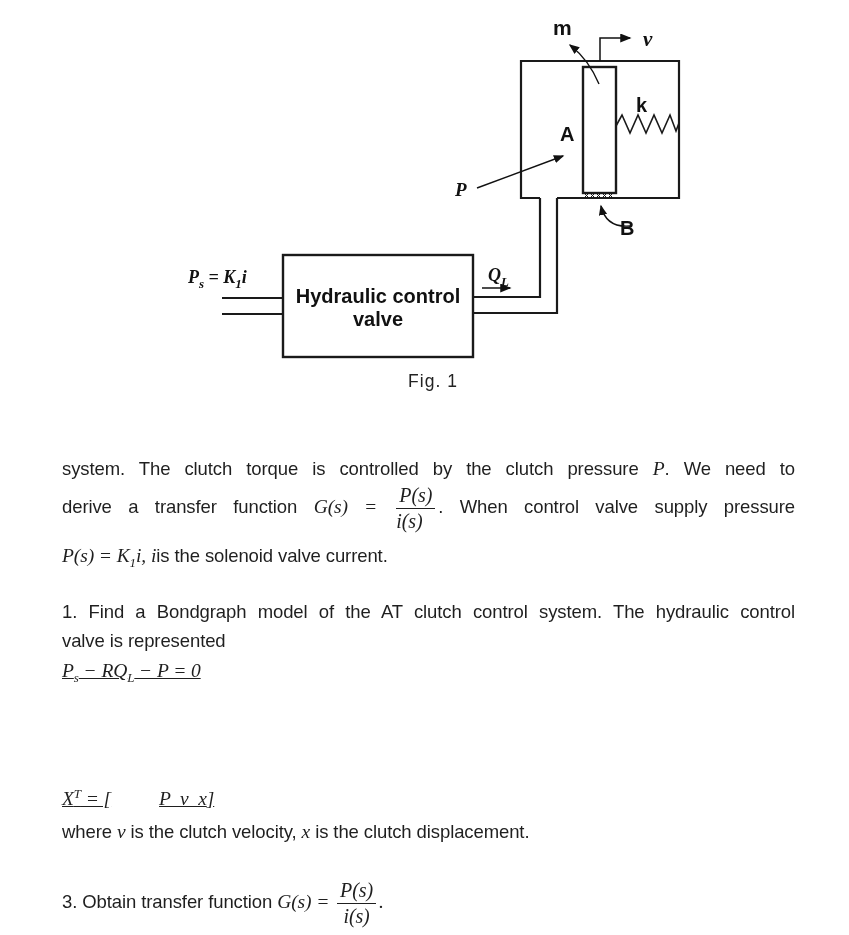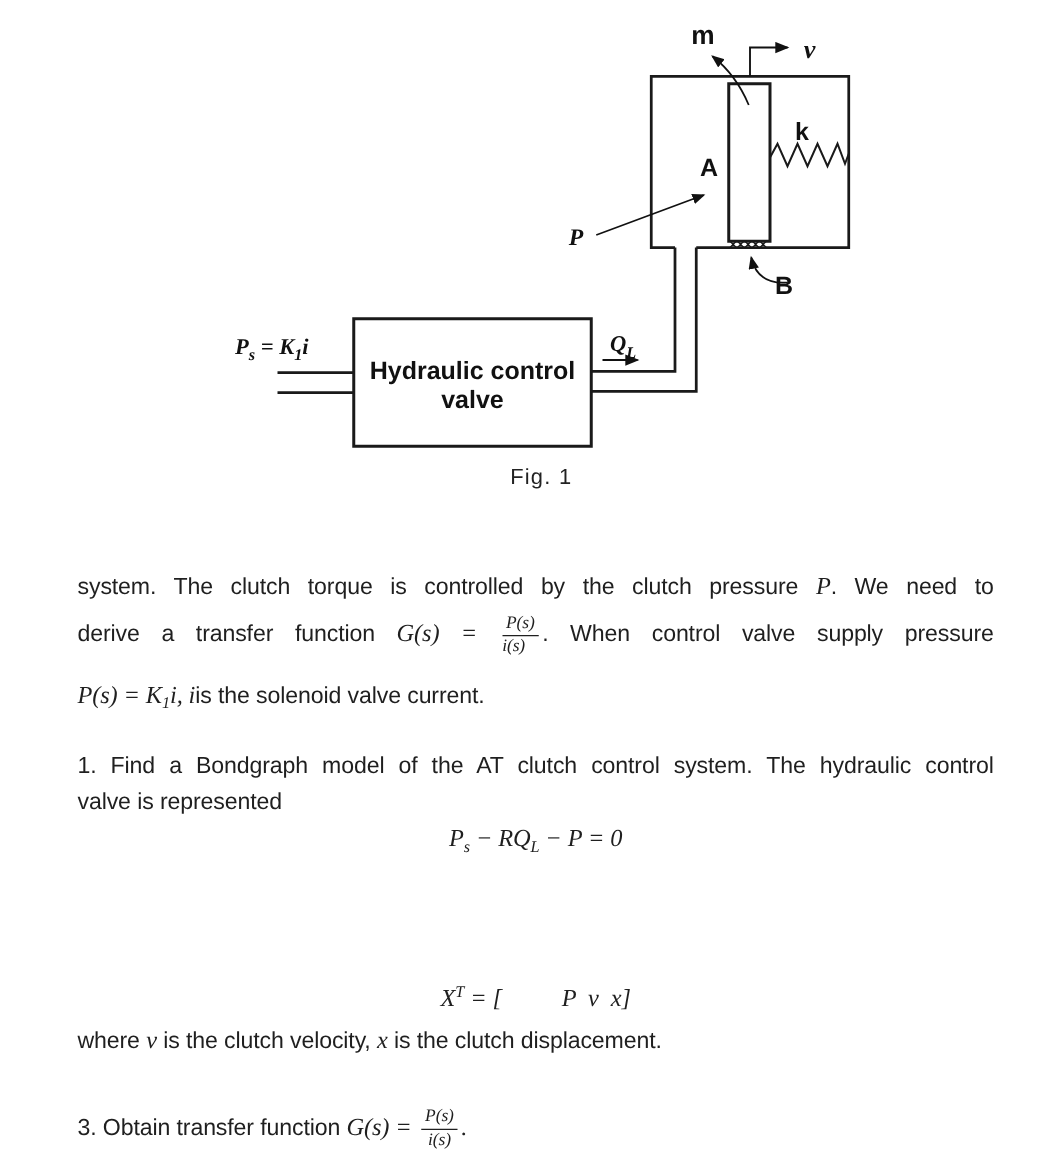--- a/index.html
+++ b/index.html
@@ -13,27 +13,27 @@
   svg text{white-space:pre;}
   .svglabel{font-family:"Liberation Sans",sans-serif;font-weight:bold;fill:#111;}
   .svgmath{font-family:"Liberation Serif",serif;font-style:italic;font-weight:bold;fill:#111;}
   .svgcap{font-family:"Liberation Sans",sans-serif;fill:#222;letter-spacing:1px;}
 
   .line{
     position:absolute;left:62px;width:733px;
     font-size:18.5px;line-height:24px;letter-spacing:-0.1px;
   }
   .justify{text-align:justify;text-align-last:justify;}
-  .center{text-align:center;}
+  .center{text-align:left;text-decoration:underline;}
   .m{font-family:"Liberation Serif",serif;font-style:italic;font-size:19.5px;}
   sub.m,sup.m{font-size:13px;line-height:0;}
   .pre{white-space:pre;margin-left:48px;}
   .frac{
     display:inline-block;vertical-align:middle;text-align:center;
-    line-height:1.12;margin:0 3px;font-size:14px;
+    line-height:1.12;margin:0 3px;font-size:20px;
   }
   .frac .fnum{display:block;padding:0 3px 1px 3px;border-bottom:1.4px solid #1f1f1f;}
   .frac .fden{display:block;padding-top:1px;}
 </style>
 </head>
 <body>
 
 <div class="page">
 
   <svg class="fig" width="849" height="400" viewBox="0 0 849 400">

